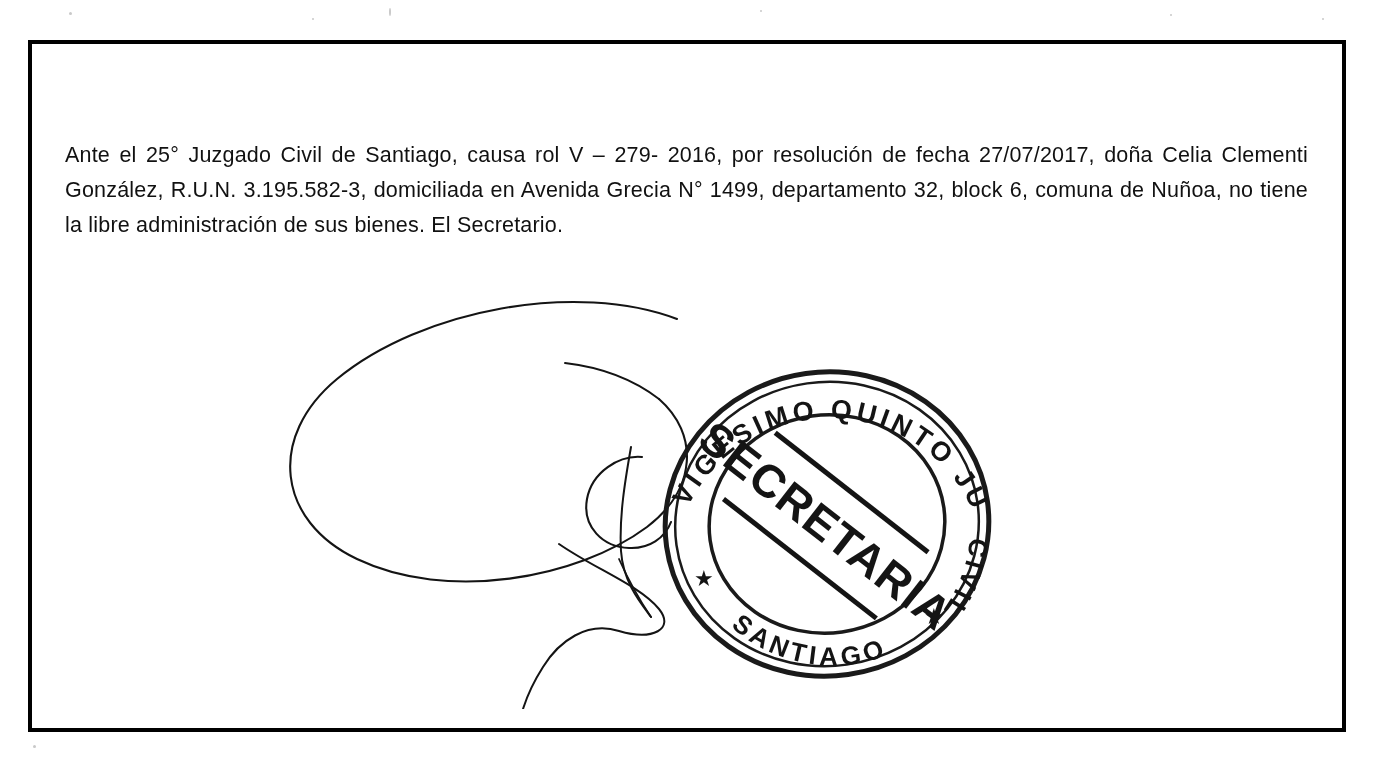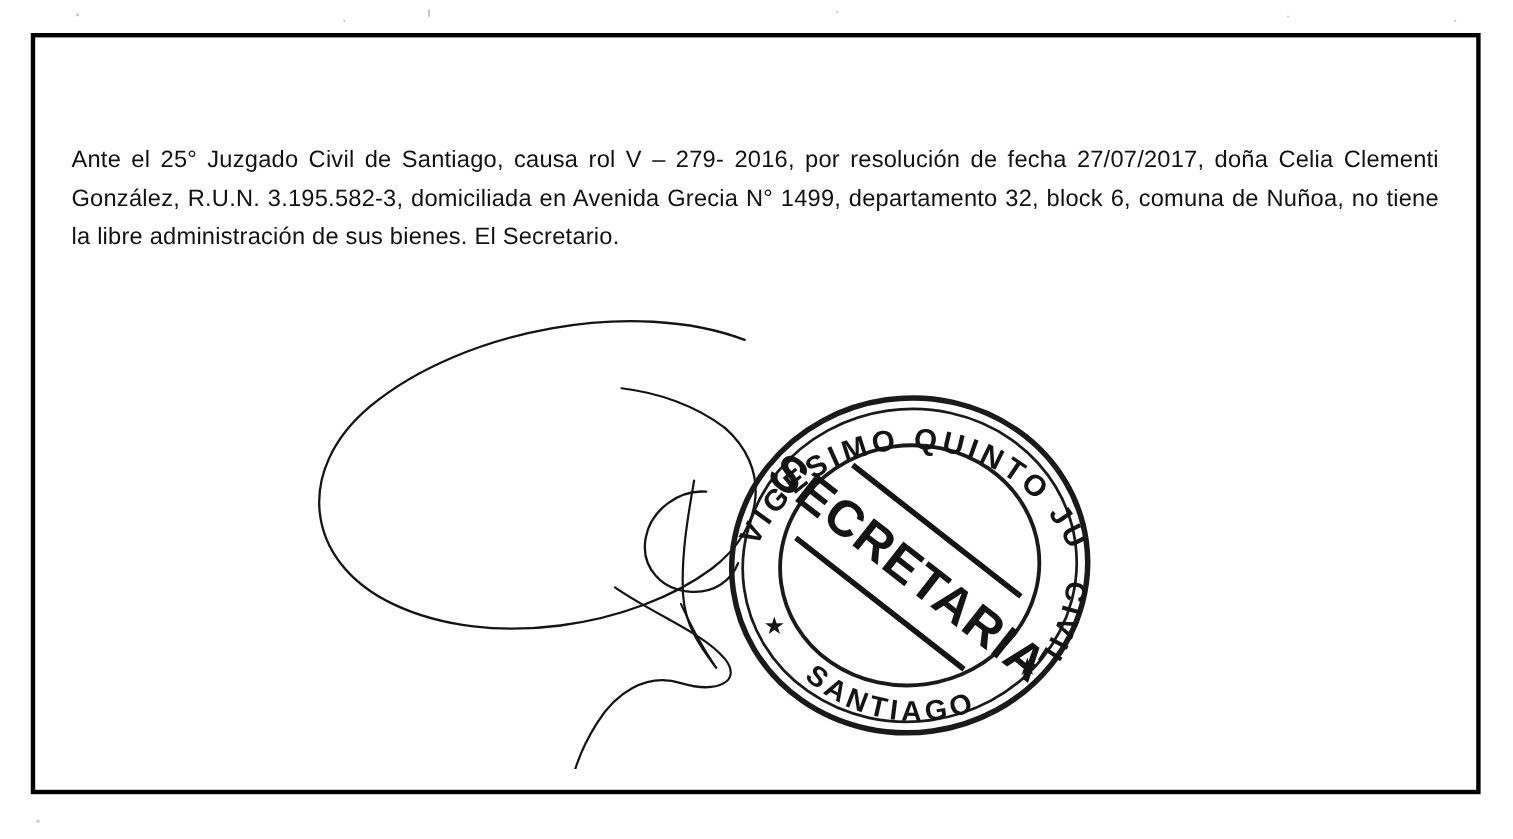--- a/index.html
+++ b/index.html
@@ -26,21 +26,21 @@
     position: absolute;
     background: #c9c9c9;
     border-radius: 50%;
     pointer-events: none;
   }
 
   
   #doc-frame {
     position: absolute;
     left: 28px;
-    top: 30px;
+    top: 40px;
     width: 1318px;
     height: 692px;
     border: 4px solid #000000;
     background: #ffffff;
     box-sizing: border-box;
   }
 
   #notice-text {
     position: absolute;
     left: 33px;

